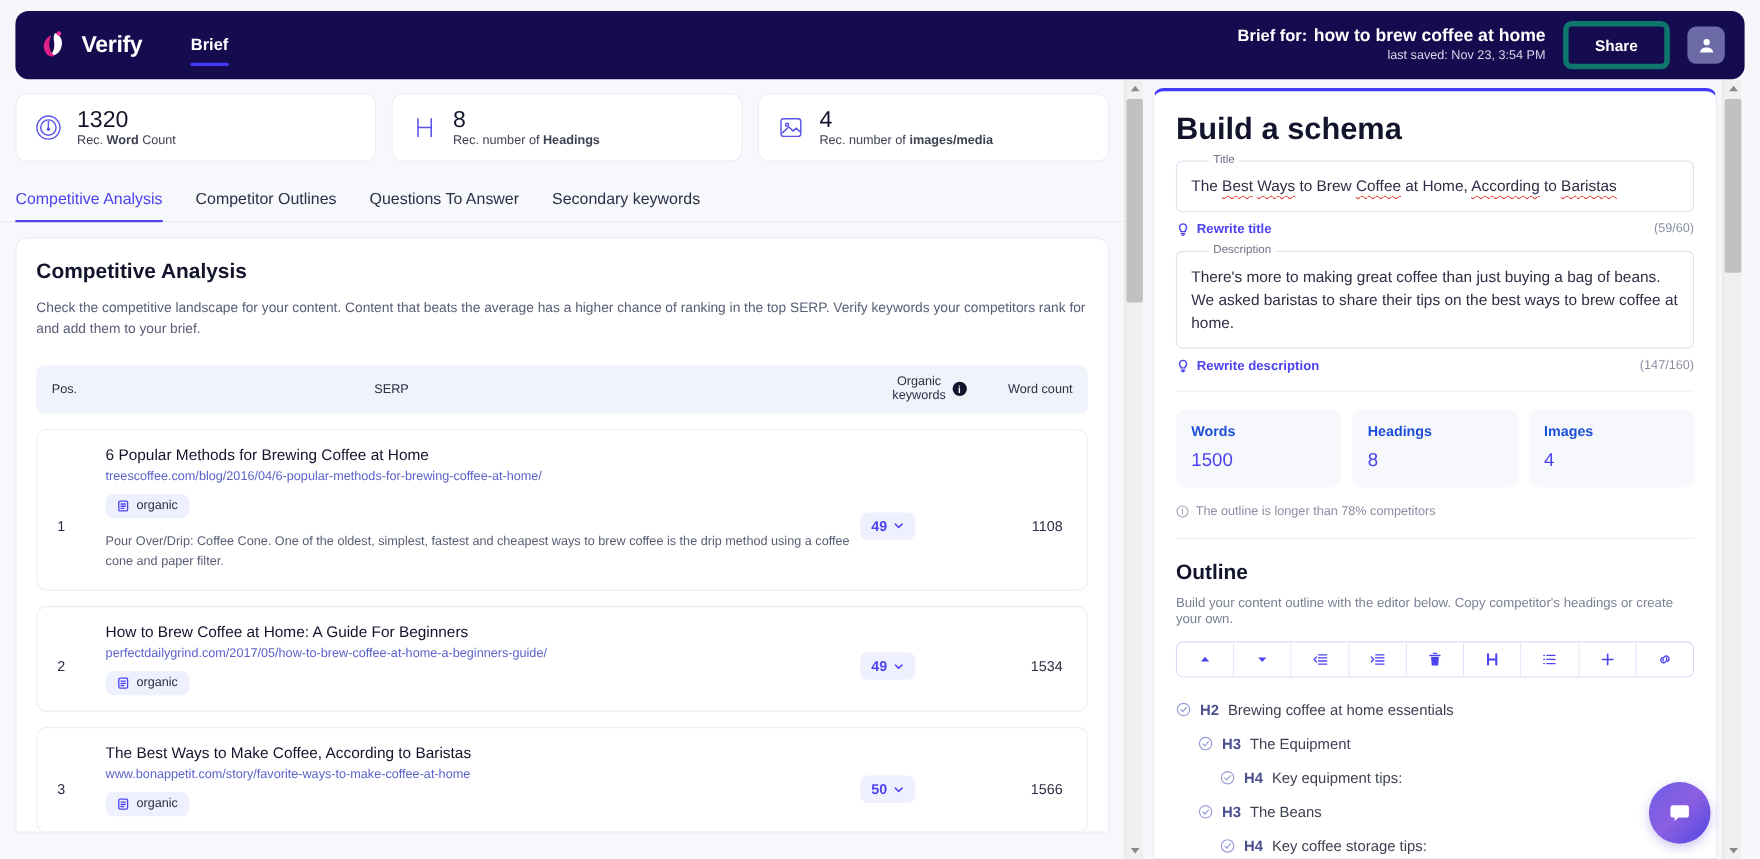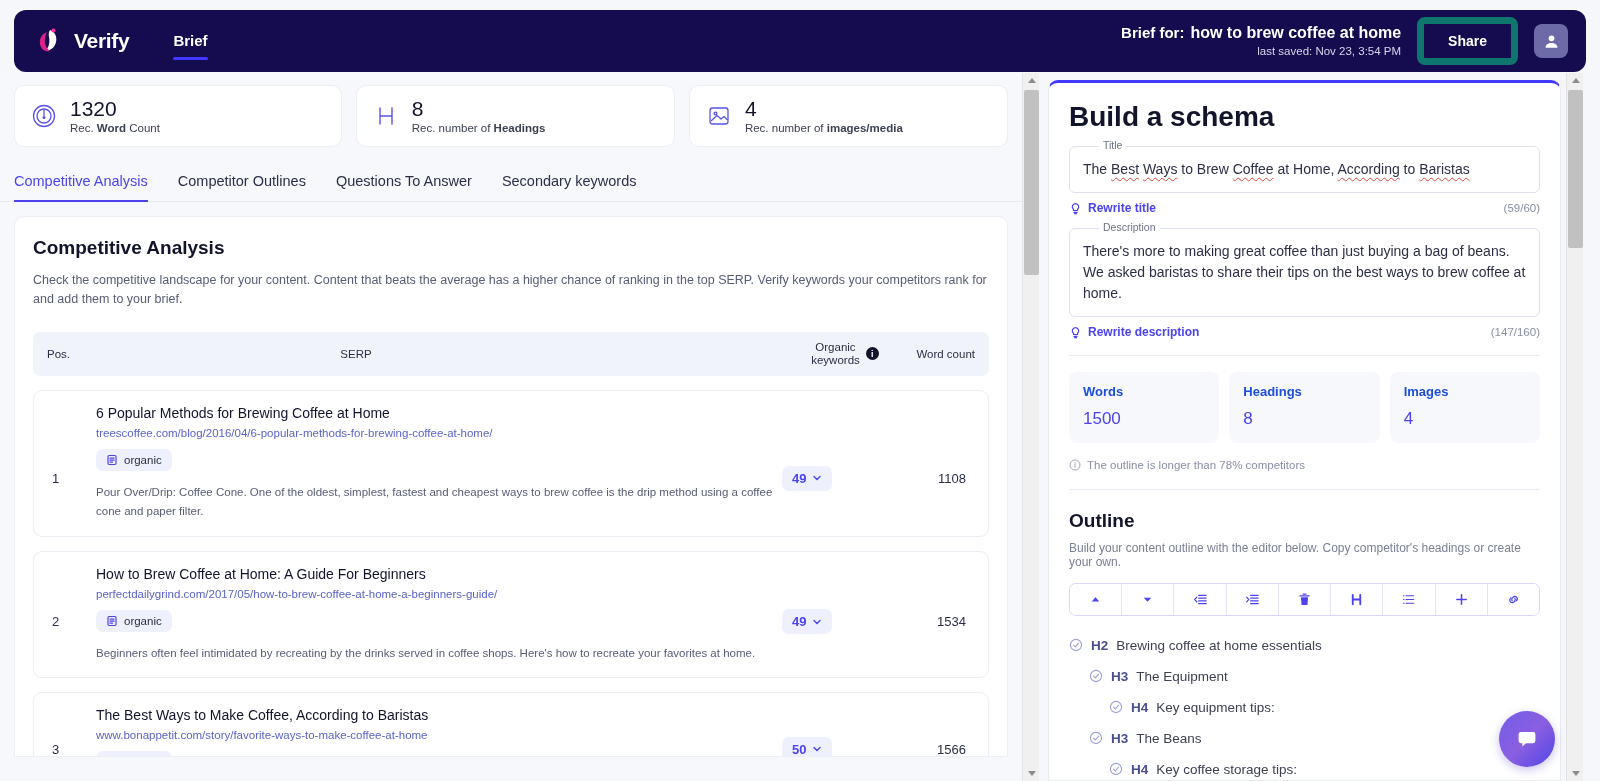--- a/index.html
+++ b/index.html
@@ -33,21 +33,21 @@
     position: absolute; left: 0; bottom: -10px; width: 100%; height: 3px;
     background: #4338ff; border-radius: 2px;
   }
   .top-right { margin-left: auto; display: flex; align-items: center; gap: 16px; }
   .brief-meta { text-align: right; line-height: 1.35; }
   .brief-line { color: #ffffff; font-size: 15px; }
   .brief-line .bf-label { font-weight: bold; }
   .brief-line .bf-kw { font-weight: bold; font-size: 16px; margin-left: 6px; }
   .brief-saved { color: #d7d6ea; font-size: 11.5px; }
   .share-btn {
-    border: 7px solid #0f766e; border-radius: 8px;
+    border: 5px solid #0f766e; border-radius: 8px;
     color: #ffffff; font-size: 14px; font-weight: bold;
     padding: 9px 24px; background: transparent; cursor: pointer;
   }
   .avatar {
     width: 34px; height: 34px; border-radius: 8px;
     background: #6d6aa8; display: flex; align-items: center; justify-content: center;
     cursor: pointer;
   }
 
   
@@ -413,21 +413,20 @@
         <div class="row-url">perfectdailygrind.com/2017/05/how-to-brew-coffee-at-home-a-beginners-guide/</div>
         <div class="badge">
           <span class="badge-ico">
             <svg viewBox="0 0 12 12" fill="none" stroke="#4c43ef" stroke-width="1.2">
               <rect x="2" y="1.5" width="8" height="9" rx="1.2"></rect>
                 <path d="M4 4.2h4M4 6.2h4M4 8.2h2.5" stroke-linecap="round"></path>
             </svg>
           </span>
           <span>organic</span>
         </div>
-        <div class="row-snippet">Beginners often feel intimidated by recreating by the drinks served in coffee shops. Here's how to recreate your favorites at home.</div>
       </div>
       <div class="row-ok">
         <span class="ok-pill">
           <span>49</span>
           <svg viewBox="0 0 10 10" width="10" height="10" fill="none" stroke="#4c43ef" stroke-width="1.4" stroke-linecap="round">
               <path d="M2 3.5 L5 6.5 L8 3.5"></path>
             </svg>
         </span>
       </div>
       <div class="row-wc">1534</div>

